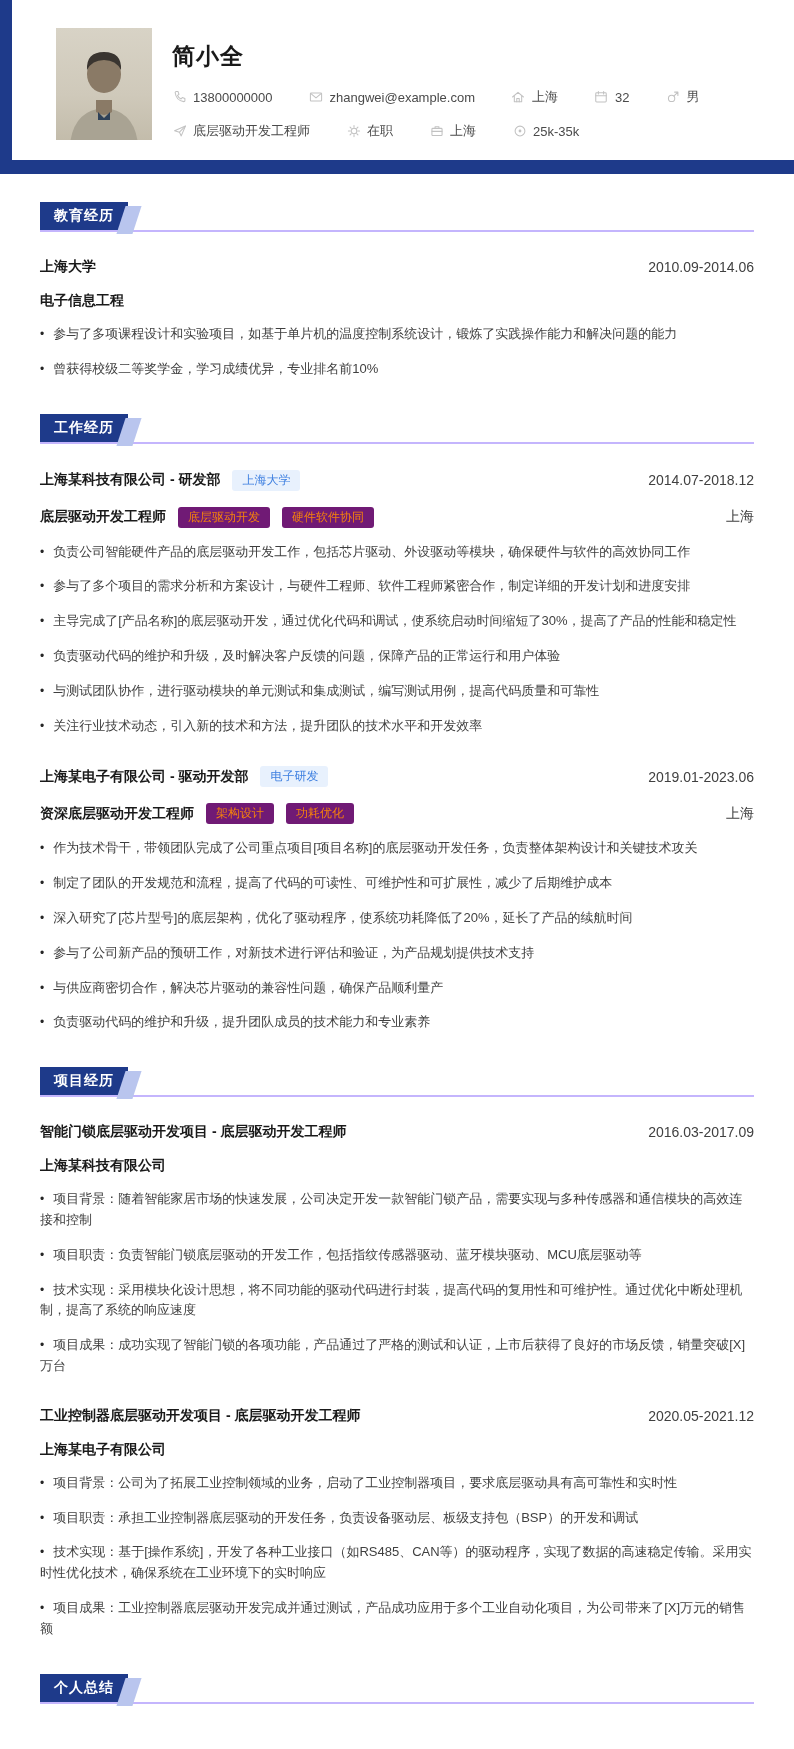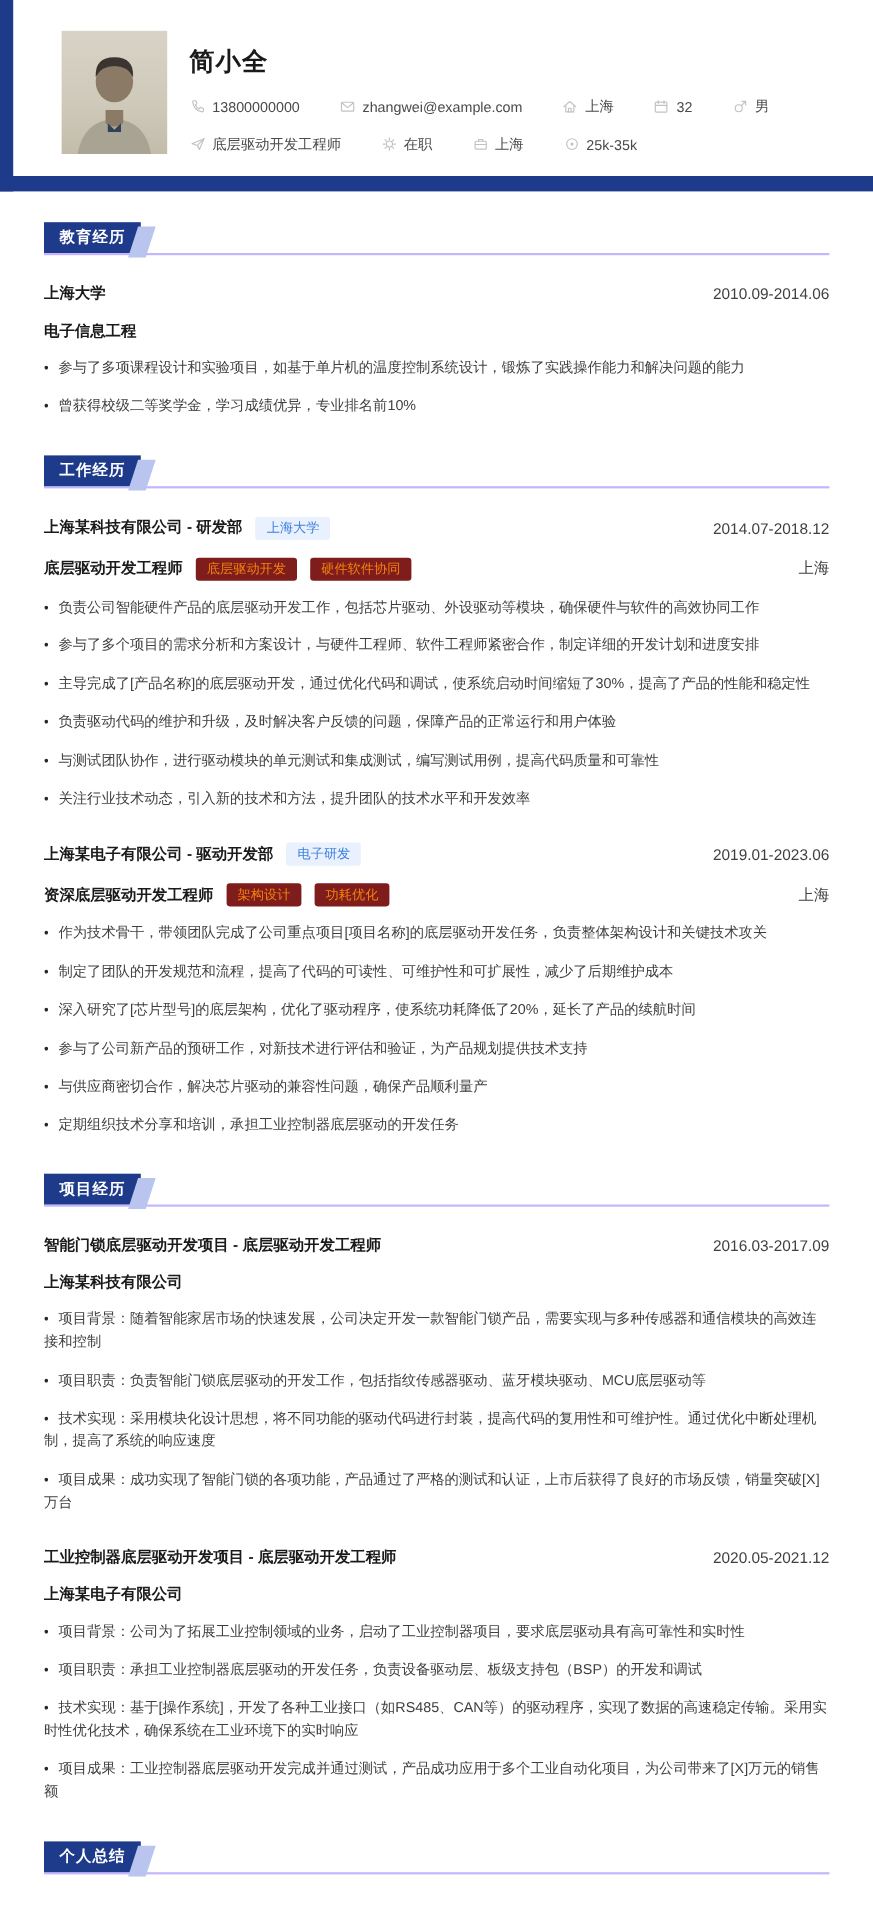--- a/index.html
+++ b/index.html
@@ -52,21 +52,21 @@
     background:#b9c5ee; transform:skewX(-18deg);
     z-index:-1;
   }
   .entry { margin-top:26px; }
   .entry-row { display:flex; align-items:center; }
   .entry-title { font-size:14px; font-weight:bold; color:#1a1a1a; }
   .entry-right { margin-left:auto; font-size:14px; font-weight:normal; color:#404040; white-space:nowrap; }
   .sub-title { font-size:14px; font-weight:bold; color:#1a1a1a; margin-top:16px; }
   .tag { font-size:12px; border-radius:3px; padding:2px 10px; margin-left:12px; white-space:nowrap; }
   .tag-blue { color:#3d7fe0; background:#e8f1fd; }
-  .tag-orange { color:#f5820c; background:#7f1d1d; }
+  .tag-orange { color:#f5820c; background:#701a75; }
   .bullets { margin-top:6px; }
   .bullet { font-size:13px; color:#3f3f3f; line-height:1.6; margin-top:14px; }
   .bullet .dot { color:#262626; margin-right:9px; font-size:12px; }
 </style>
 </head>
 <body>
 
 <div class="header">
   <div class="photo">
     <svg width="96" height="104" viewBox="0 0 96 104">
@@ -226,21 +226,21 @@
         <span class="tag tag-orange">架构设计</span>
         <span class="tag tag-orange">功耗优化</span>
         <span class="entry-right">上海</span>
       </div>
       <div class="bullets">
         <div class="bullet"><span class="dot">•</span><span>作为技术骨干，带领团队完成了公司重点项目[项目名称]的底层驱动开发任务，负责整体架构设计和关键技术攻关</span></div>
         <div class="bullet"><span class="dot">•</span><span>制定了团队的开发规范和流程，提高了代码的可读性、可维护性和可扩展性，减少了后期维护成本</span></div>
         <div class="bullet"><span class="dot">•</span><span>深入研究了[芯片型号]的底层架构，优化了驱动程序，使系统功耗降低了20%，延长了产品的续航时间</span></div>
         <div class="bullet"><span class="dot">•</span><span>参与了公司新产品的预研工作，对新技术进行评估和验证，为产品规划提供技术支持</span></div>
         <div class="bullet"><span class="dot">•</span><span>与供应商密切合作，解决芯片驱动的兼容性问题，确保产品顺利量产</span></div>
-        <div class="bullet"><span class="dot">•</span><span>定期组织技术分享和培训，承担工业控制器底层驱动的开发任务</span></div>
+        <div class="bullet"><span class="dot">•</span><span>负责驱动代码的维护和升级，提升团队成员的技术能力和专业素养</span></div>
       </div>
     </div>
   </div>
 
   <div class="section">
     <div class="section-head">
       <span class="sec-badge">项目经历</span>
     </div>
 
     <div class="entry">

